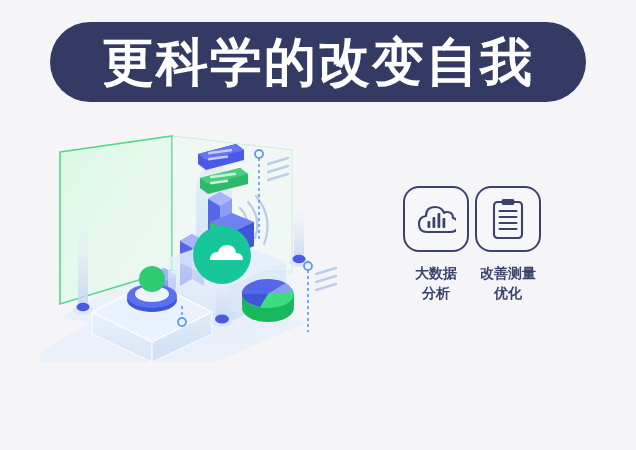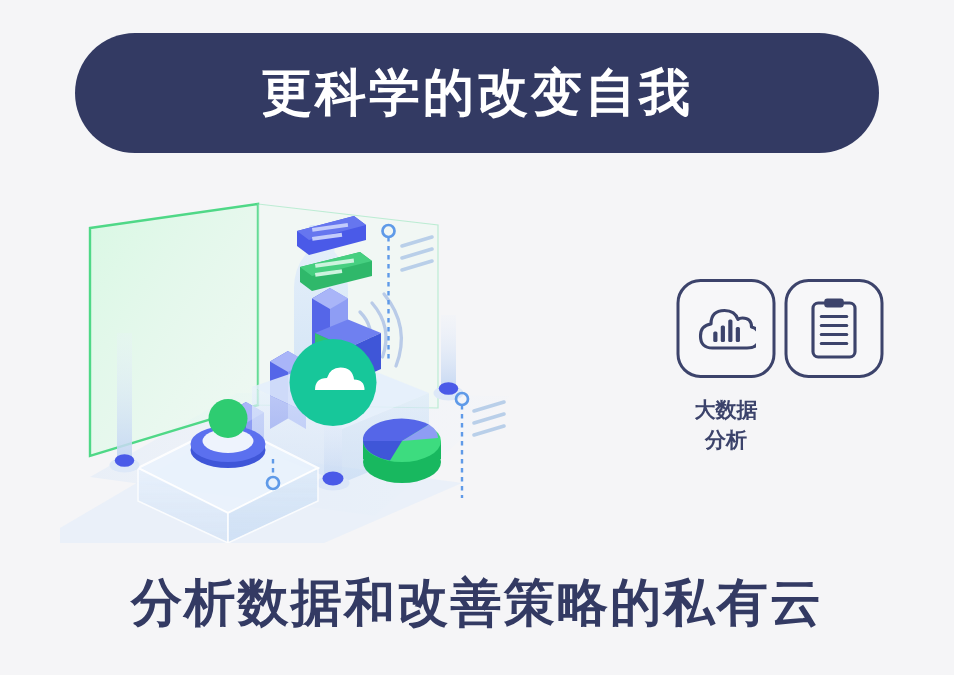--- a/index.html
+++ b/index.html
@@ -30,21 +30,21 @@
     width: 536px;
     height: 80px;
     background: #333a63;
     border-radius: 40px;
     display: flex;
     align-items: center;
     justify-content: center;
   }
   .header-title {
     color: #ffffff;
-    font-size: 34px;
+    font-size: 52px;
     font-weight: 700;
     letter-spacing: 2px;
     line-height: 1;
     white-space: nowrap;
   }
 
   
   .illustration {
     position: absolute;
     left: 40px;
@@ -54,21 +54,21 @@
   }
   .illustration svg { display: block; }
 
   
   .features {
     position: absolute;
     left: 352px;
     top: 186px;
     width: 240px;
     display: flex;
-    justify-content: flex-end;
+    justify-content: center;
   }
   .feature {
     width: 72px;
     display: flex;
     flex-direction: column;
     align-items: center;
   }
   .feature-icon {
     width: 62px;
     height: 62px;
@@ -293,20 +293,21 @@
           <rect x="3" y="4" width="28" height="36" rx="3.5" fill="none" stroke="#3c436b" stroke-width="2.1"></rect>
           <rect x="10.5" y="1" width="13" height="6" rx="2" fill="#3c436b"></rect>
           <g stroke="#3c436b" stroke-width="2" stroke-linecap="round">
             <line x1="8.5" y1="13" x2="25.5" y2="13"></line>
             <line x1="8.5" y1="19" x2="25.5" y2="19"></line>
             <line x1="8.5" y1="25" x2="25.5" y2="25"></line>
             <line x1="8.5" y1="31" x2="25.5" y2="31"></line>
           </g>
         </svg>
       </div>
+      <div class="feature-label">改善测量
+优化</div>
     </div>
 
 
   </div>
 
-  <div class="footer-text">分析数据和改善策略的私有云</div>
 
 </div>
 
 </body></html>

